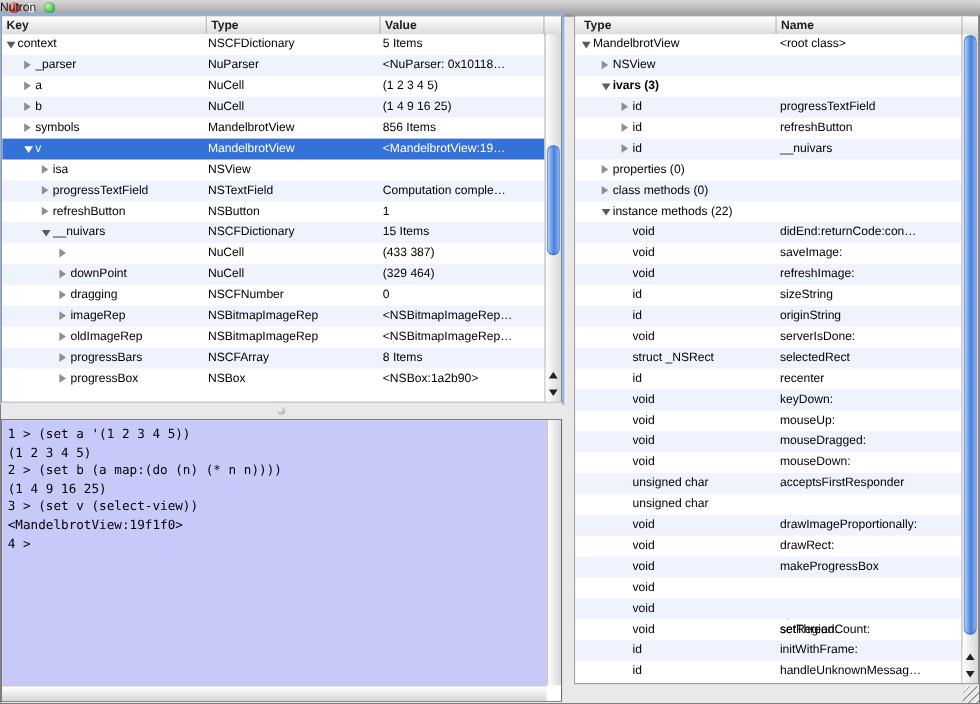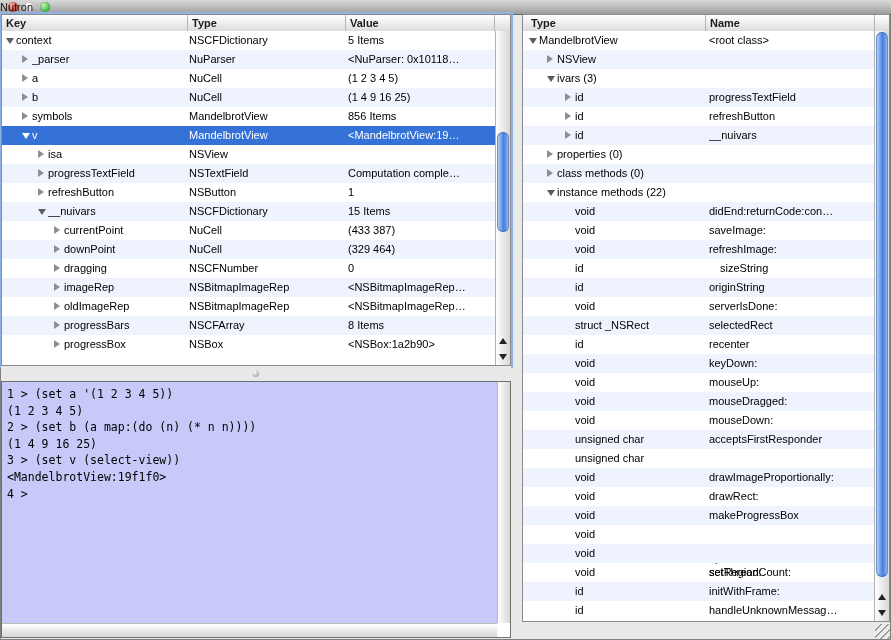--- a/index.html
+++ b/index.html
@@ -142,21 +142,20 @@
           <span class="cell" style="left: 346px; right: 2px;">1</span>
         </div>
         <div class="orow alt">
           <span class="tri down" style="left: 36px;"></span>
           <span class="cell" style="left: 46px; width: 140px;">__nuivars</span>
           <span class="cell" style="left: 187px; width: 157px;">NSCFDictionary</span>
           <span class="cell" style="left: 346px; right: 2px;">15 Items</span>
         </div>
         <div class="orow">
           <span class="tri right" style="left: 52px;"></span>
-          <span class="cell" style="left: 62px; width: 124px;">currentPoint</span>
           <span class="cell" style="left: 187px; width: 157px;">NuCell</span>
           <span class="cell" style="left: 346px; right: 2px;">(433 387)</span>
         </div>
         <div class="orow alt">
           <span class="tri right" style="left: 52px;"></span>
           <span class="cell" style="left: 62px; width: 124px;">downPoint</span>
           <span class="cell" style="left: 187px; width: 157px;">NuCell</span>
           <span class="cell" style="left: 346px; right: 2px;">(329 464)</span>
         </div>
         <div class="orow">
@@ -232,21 +231,21 @@
           <span class="cell" style="left: 16px; width: 169px;">MandelbrotView</span>
           <span class="cell" style="left: 186px; right: 2px;">&lt;root class&gt;</span>
         </div>
         <div class="orow alt">
           <span class="tri right" style="left: 24px;"></span>
           <span class="cell" style="left: 34px; width: 151px;">NSView</span>
           <span class="cell" style="left: 186px; right: 2px;"></span>
         </div>
         <div class="orow">
           <span class="tri down" style="left: 24px;"></span>
-          <span class="cell" style="left: 34px; width: 151px;">ivars (3)</span>
+          <span class="cell" style="left: 34px; width: 151px; font-weight: bold;">ivars (3)</span>
           <span class="cell" style="left: 186px; right: 2px;"></span>
         </div>
         <div class="orow alt">
           <span class="tri right" style="left: 42px;"></span>
           <span class="cell" style="left: 52px; width: 133px;">id</span>
           <span class="cell" style="left: 186px; right: 2px;">progressTextField</span>
         </div>
         <div class="orow">
           <span class="tri right" style="left: 42px;"></span>
           <span class="cell" style="left: 52px; width: 133px;">id</span>
@@ -279,21 +278,21 @@
         <div class="orow">
           <span class="cell" style="left: 52px; width: 133px;">void</span>
           <span class="cell" style="left: 186px; right: 2px;">saveImage:</span>
         </div>
         <div class="orow alt">
           <span class="cell" style="left: 52px; width: 133px;">void</span>
           <span class="cell" style="left: 186px; right: 2px;">refreshImage:</span>
         </div>
         <div class="orow">
           <span class="cell" style="left: 52px; width: 133px;">id</span>
-          <span class="cell" style="left: 186px; right: 2px; margin-left: 11px;">sizeString</span>
+          <span class="cell" style="left: 186px; right: 2px;">sizeString</span>
         </div>
         <div class="orow alt">
           <span class="cell" style="left: 52px; width: 133px;">id</span>
           <span class="cell" style="left: 186px; right: 2px;">originString</span>
         </div>
         <div class="orow">
           <span class="cell" style="left: 52px; width: 133px;">void</span>
           <span class="cell" style="left: 186px; right: 2px;">serverIsDone:</span>
         </div>
         <div class="orow alt">

